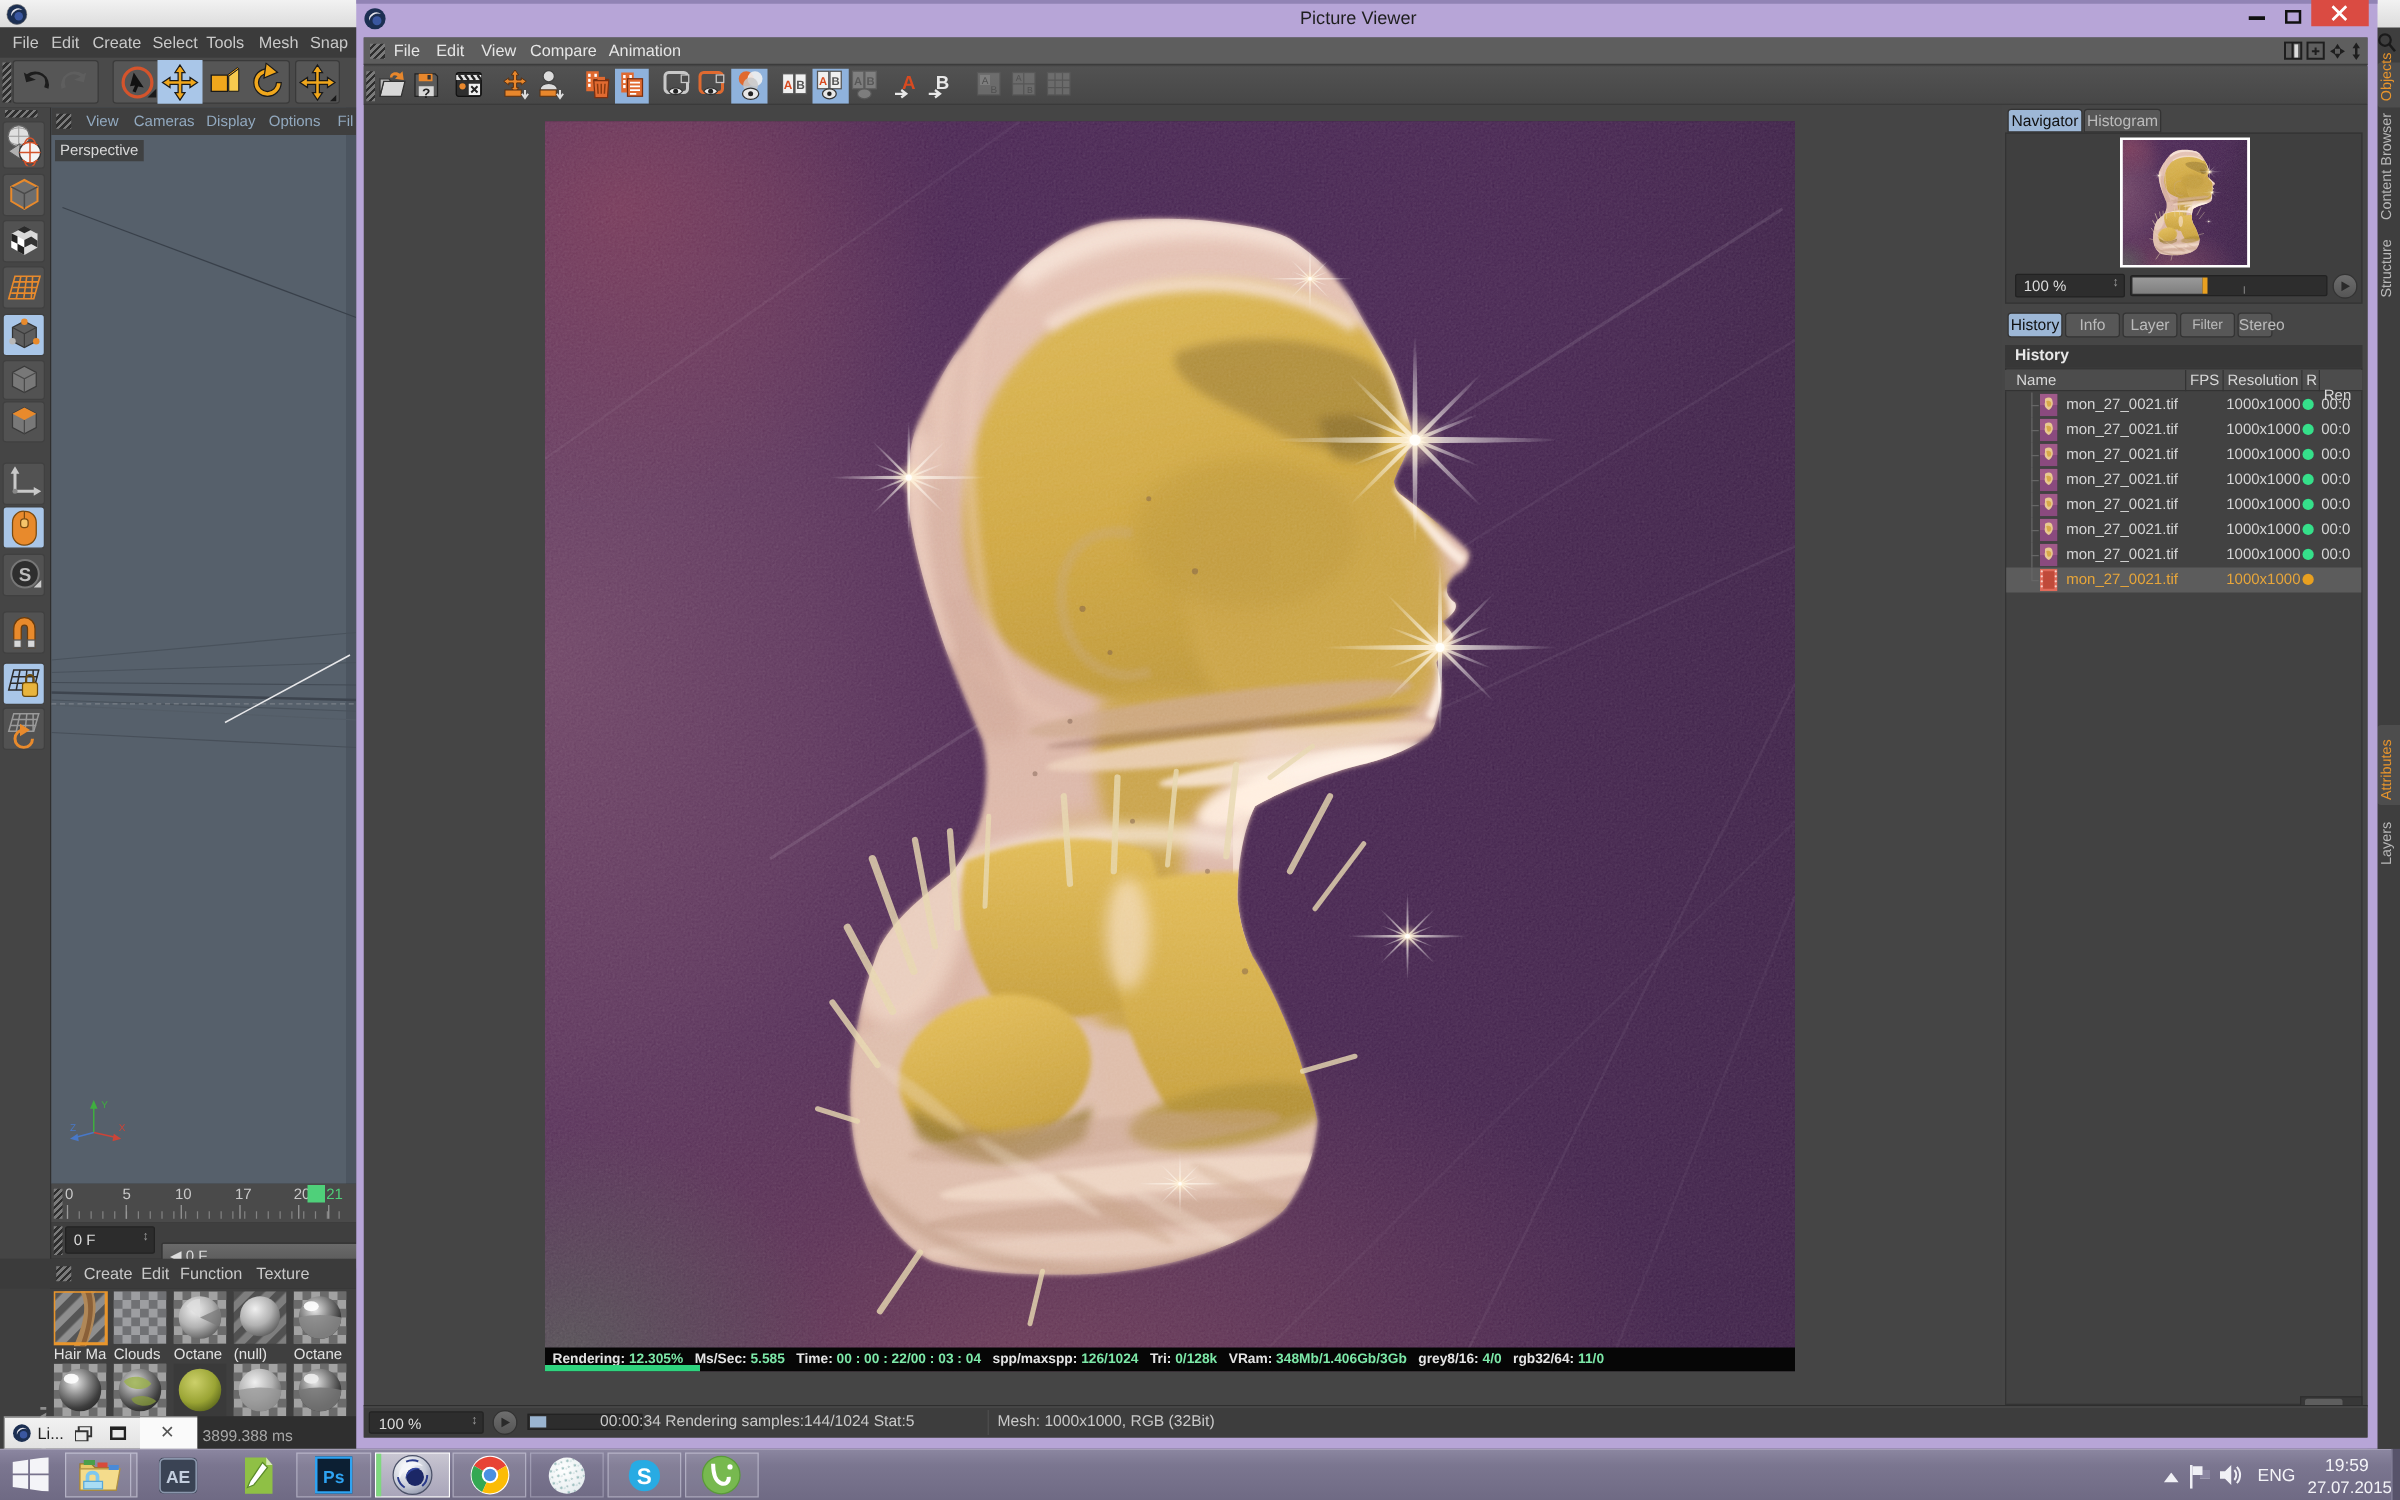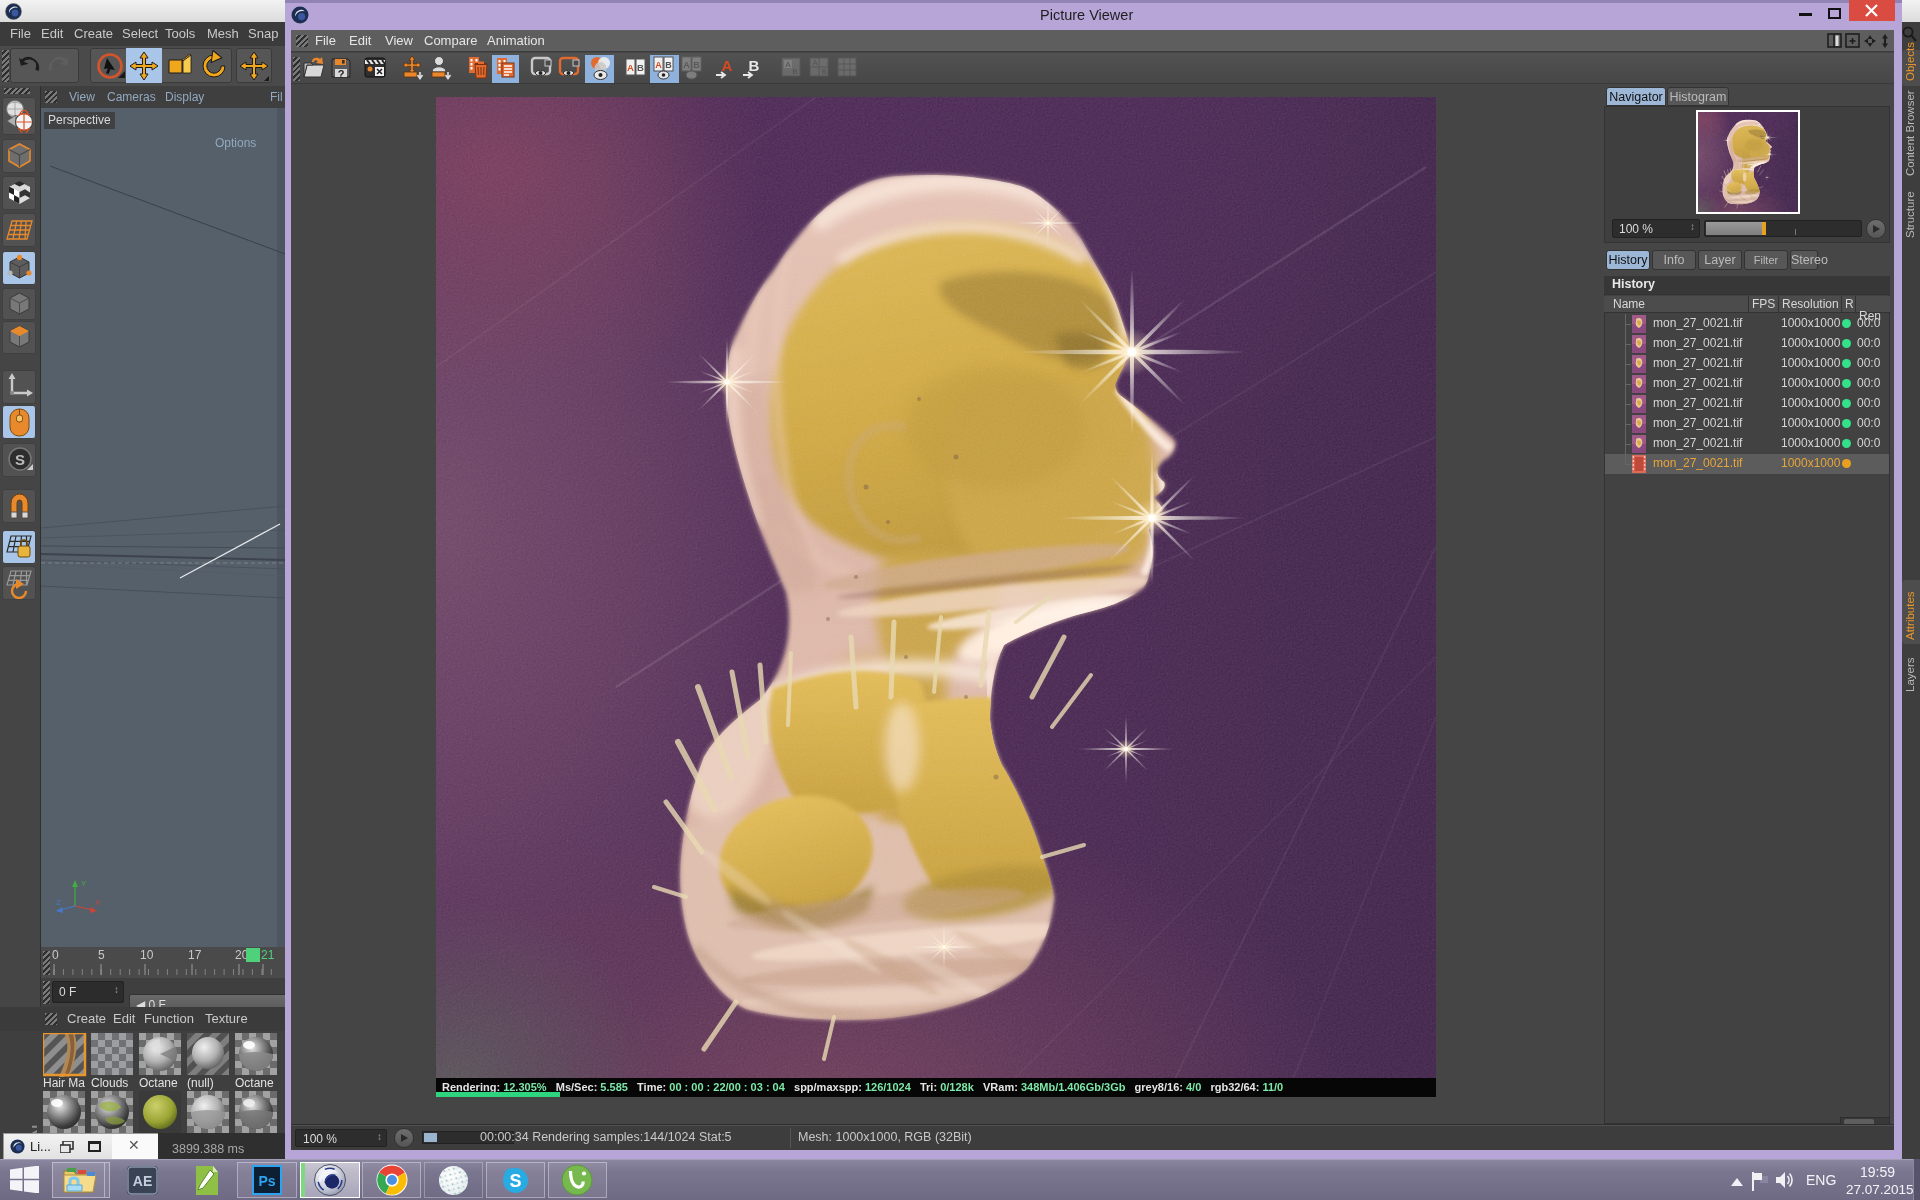--- a/index.html
+++ b/index.html
@@ -388,21 +388,21 @@
 <line x1="0" y1="478" x2="244" y2="490" stroke="#535c66" stroke-width="0.8"></line>
 <line x1="0" y1="477" x2="244" y2="477" stroke="#8a8f96" stroke-width="1" stroke-dasharray="4 3" opacity="0.7"></line>
 <line x1="139" y1="492" x2="239" y2="438" stroke="#e8e8ea" stroke-width="1.2"></line>
 <line x1="0" y1="500" x2="244" y2="512" stroke="#474f59" stroke-width="1"></line>
 </svg>
 <div class="abs" style="left:41px;top:86px;width:244px;height:22px;background:#3f3f3f;">
  <div class="abs grip" style="left:4px;top:5px;width:12px;height:12px;"></div>
  <span class="abs" style="left:28px;top:4px;color:#92a9bf;font-size:12px;">View</span>
  <span class="abs" style="left:66px;top:4px;color:#92a9bf;font-size:12px;">Cameras</span>
  <span class="abs" style="left:124px;top:4px;color:#92a9bf;font-size:12px;">Display</span>
- <span class="abs" style="left:174px;top:4px;color:#92a9bf;font-size:12px;margin-top:46px;">Options</span>
+ <span class="abs" style="left:174px;top:4px;color:#92a9bf;font-size:12px;">Options</span>
  <span class="abs" style="left:229px;top:4px;color:#92a9bf;font-size:12px;">Fil</span>
 </div>
 <div class="abs" style="left:44px;top:112px;background:#3c3c3cdd;color:#d8d8d8;font-size:12px;padding:1px 4px 2px;">Perspective</div>
 
 <svg class="abs" style="left:55px;top:878px" width="46" height="40" viewBox="0 0 46 40">
       <g stroke="#3fae3f" stroke-width="1.2">
         <line x1="20" y1="28" x2="20" y2="6"></line>
       </g>
       <path d="M20 2 L23 9 L17 9z" fill="#3fae3f"></path>
       <text x="26" y="8" fill="#3fae3f" font-size="8">Y</text>
@@ -567,21 +567,21 @@
         <rect x="0" y="4" width="10" height="8" fill="#e8e8e8" stroke="#333" stroke-width="1.6"></rect>
       </svg>
  <svg class="abs" style="left:84px;top:7px" width="13" height="11" viewBox="0 0 13 11">
         <rect x="0" y="0" width="13" height="11" fill="#222"></rect>
         <rect x="2" y="3" width="9" height="6" fill="#e8e8e8"></rect>
       </svg>
  <div class="abs" style="left:108px;top:0;width:46px;height:25px;background:#fafafa;"></div>
  <span class="abs" style="left:124px;top:3px;color:#555;font-size:14px;">✕</span>
 </div>
 <div class="abs" style="left:158px;top:1133px;width:127px;height:26px;background:#2f2f2f;"></div>
-<span class="abs" style="left:172px;top:1142px;color:#a8a8a8;font-size:12.5px;">3899.388 ms</span>
+<span class="abs" style="left:162px;top:1142px;color:#a8a8a8;font-size:12.5px;">3899.388 ms</span>
 
 <div class="abs" style="left:0;top:1159px;width:1920px;height:41px;background:linear-gradient(#8b86a0,#7b7690 30%,#6f6a84);border-top:1px solid #a39eb5;"></div>
 <svg class="abs" style="left:10px;top:1166px" width="29" height="27" viewBox="0 0 29 27">
       <g fill="#f4f4f8">
         <path d="M0 3.5 L12.5 1.8 L12.5 12.7 L0 12.7z"></path>
         <path d="M14 1.6 L29 -0.5 L29 12.7 L14 12.7z"></path>
         <path d="M0 14.2 L12.5 14.2 L12.5 25.2 L0 23.5z"></path>
         <path d="M14 14.2 L29 14.2 L29 27.5 L14 25.4z"></path>
       </g>
     </svg>

